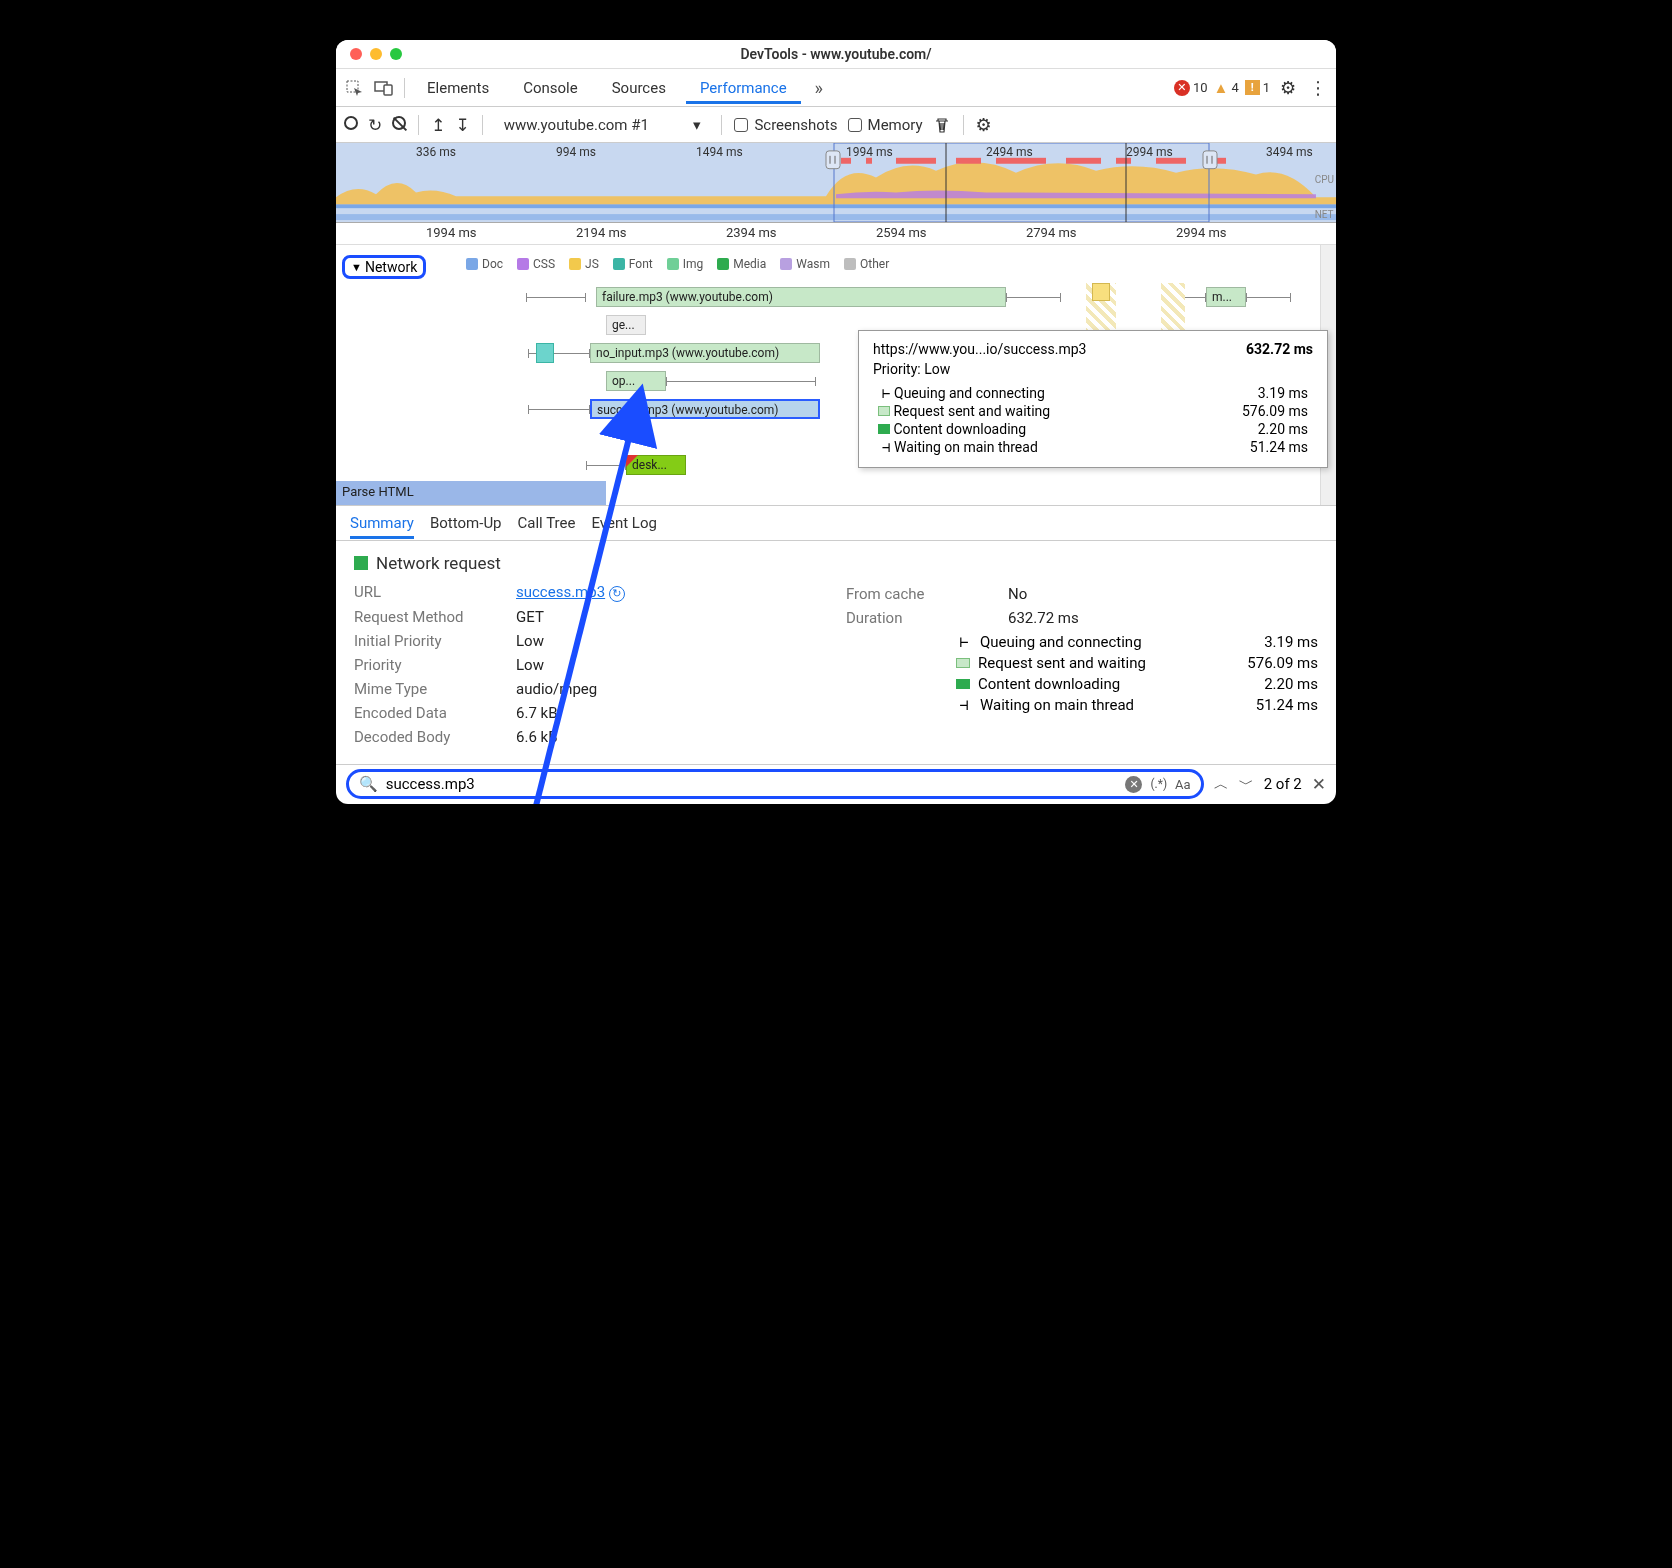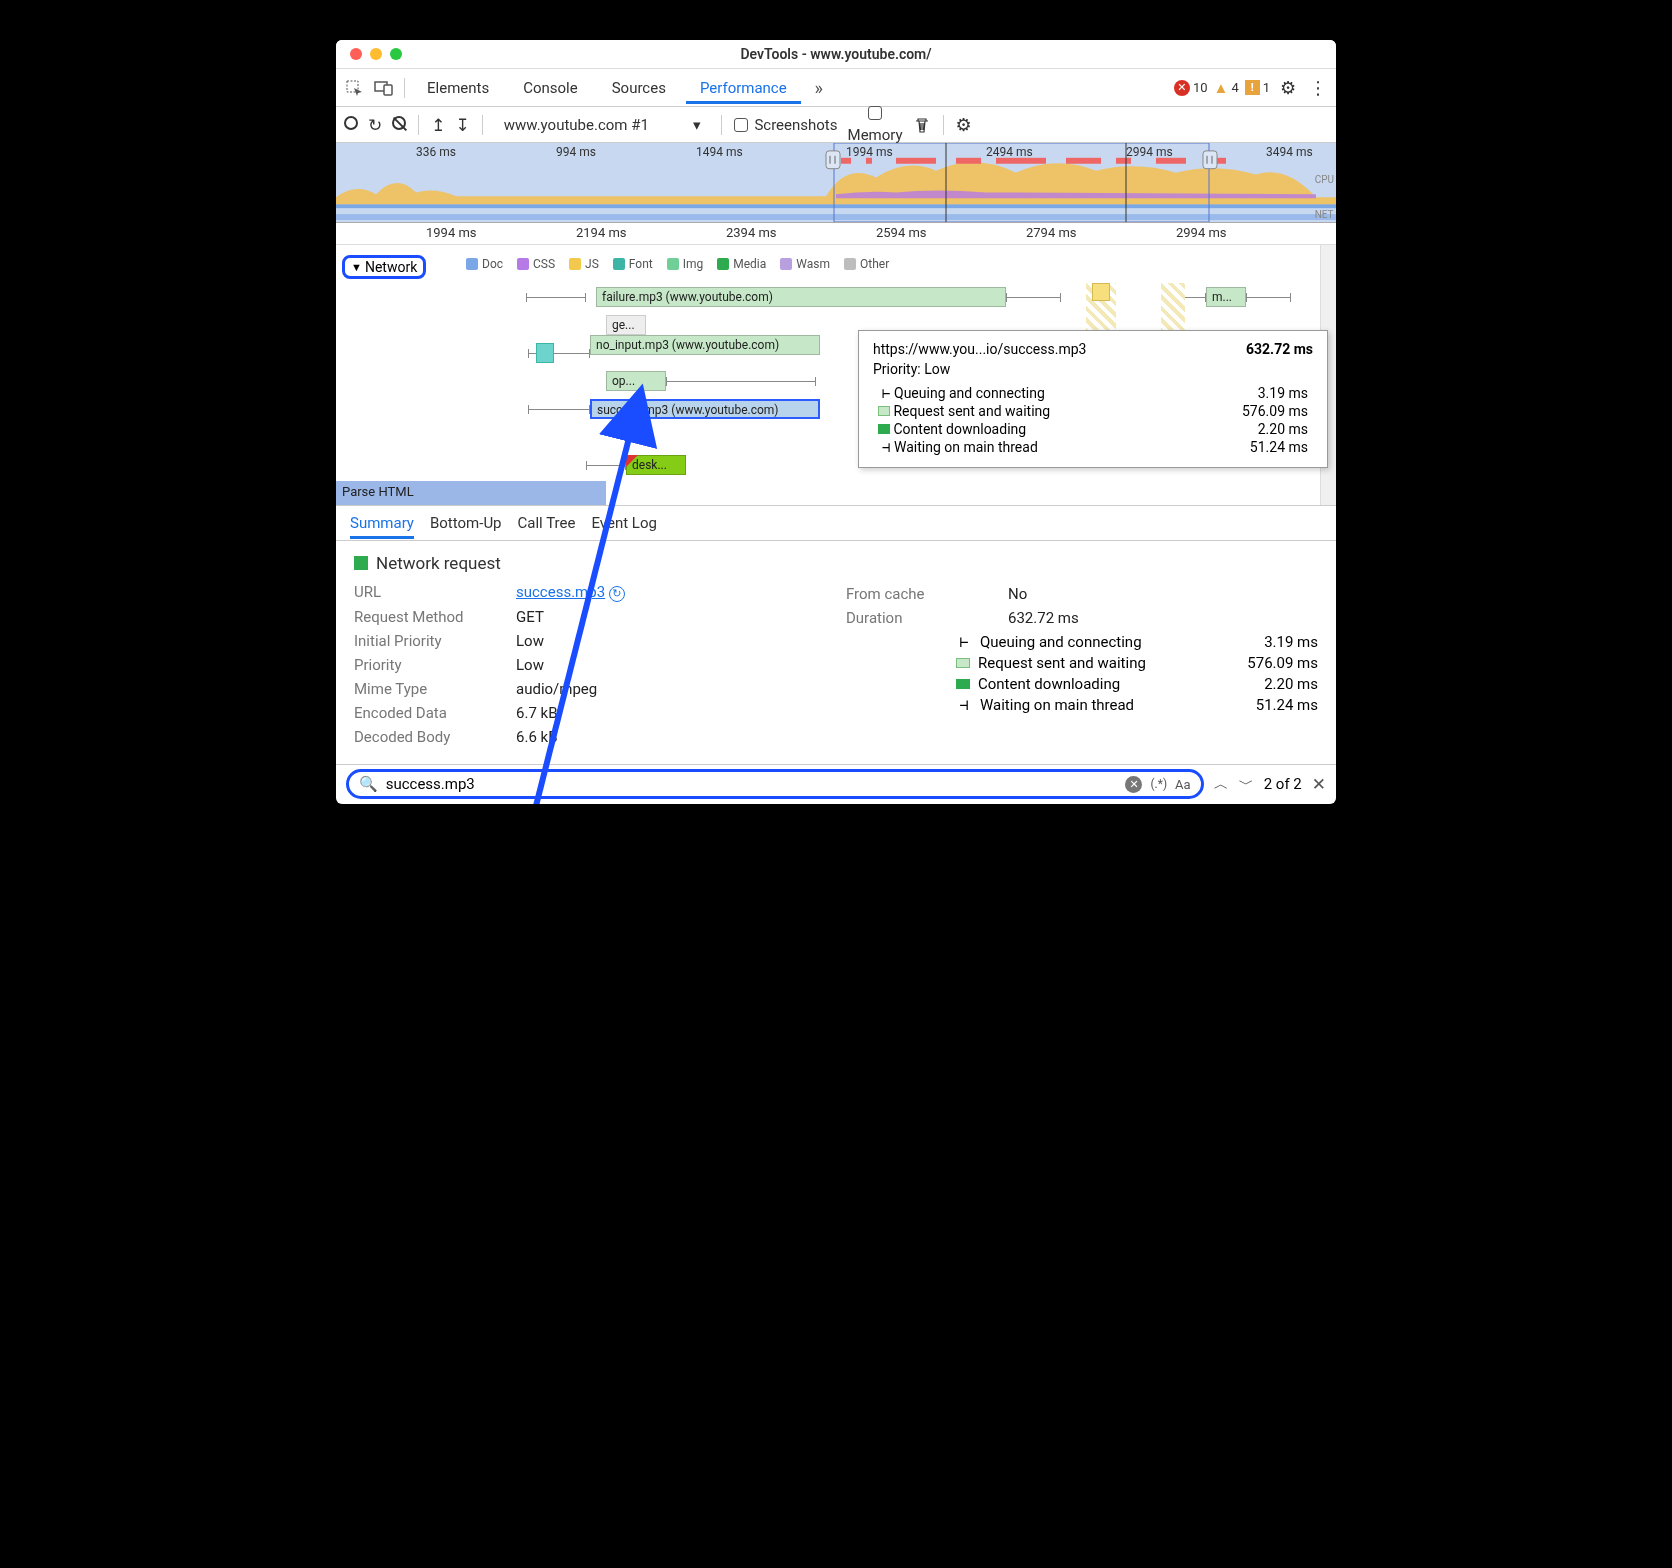--- a/index.html
+++ b/index.html
@@ -1,17 +1,17 @@
 <!DOCTYPE html>
 <html><head>
 <meta charset="utf-8">
 <style>
   * { box-sizing: border-box; margin: 0; padding: 0; font-family: -apple-system, BlinkMacSystemFont, "Segoe UI", Roboto, sans-serif; }
   body { background: #000; display:flex; align-items:flex-start; justify-content:center; padding:40px 0; }
-  .window { width: 1000px; background:#fff; border-radius:6px; box-shadow:0 20px 60px rgba(0,0,0,.5); overflow:hidden; position:relative; }
+  .window { width: 1000px; background:#fff; border-radius:12px; box-shadow:0 20px 60px rgba(0,0,0,.5); overflow:hidden; position:relative; }
   .titlebar { height:29px; display:flex; align-items:center; background:#fff; border-bottom:1px solid #ddd; position:relative; }
   .traffic { display:flex; gap:8px; padding-left:14px; }
   .dot { width:12px; height:12px; border-radius:50%; }
   .red { background:#ff5f57; } .yellow{background:#febc2e;} .green{background:#28c840;}
   .titlebar-title { position:absolute; left:0; right:0; text-align:center; font-weight:600; font-size:14px; color:#333; pointer-events:none;}
   .top-tabs { display:flex; align-items:center; height:38px; border-bottom:1px solid #ccc; padding:0 6px; gap:6px; font-size:15px; color:#333;}
   .top-tabs .icon-btn { width:24px; height:24px; display:flex; align-items:center; justify-content:center; cursor:pointer; }
   .tab { padding:7px 14px; cursor:pointer; }
   .tab.active { color:#1a73e8; border-bottom:3px solid #1a73e8; padding-bottom:4px;}
   .badge { display:inline-flex; align-items:center; gap:3px; font-size:13px; }
@@ -132,21 +132,21 @@
     <div class="sep"></div>
     <div class="select">
         <span>www.youtube.com #1</span>
         <span style="margin-left:20px;">▾</span>
       </div>
     <div class="sep"></div>
     <label style="display:flex;align-items:center;gap:6px;">
         <span class="cb"></span>
         <span>Screenshots</span>
       </label>
-    <label style="display:flex;align-items:center;gap:6px;flex-direction:column;">
+    <label style="display:flex;align-items:center;gap:6px;">
         <span class="cb"></span>
         <span>Memory</span>
       </label>
     <div class="icon-btn">
       <svg width="18" height="18" viewBox="0 0 18 18">
           <path d="M3 5h12M5 5V3h8v2M6 5l1 11h4l1-11M9 7v7M7 7l.5 7M11 7l-.5 7" stroke="#333" fill="none" stroke-width="1.2"></path>
         </svg>
     </div>
     <div class="sep"></div>
     <div class="icon-btn" style="font-size:18px;">⚙</div>
@@ -255,21 +255,21 @@
         <div class="bar green" style="top:42px;left:260px;width:410px;">failure.mp3 (www.youtube.com)</div>
         <div class="whisker" style="top:52px;left:670px;width:55px;"></div>
 
         <div class="whisker" style="top:52px;left:830px;width:40px;"></div>
         <div class="bar green" style="top:42px;left:870px;width:40px;">m...</div>
         <div class="whisker" style="top:52px;left:910px;width:45px;"></div>
 
         <div class="bar" style="top:70px;left:270px;width:40px;background:#eee;border-color:#ccc;">ge...</div>
 
         <div class="whisker" style="top:108px;left:192px;width:62px;"></div>
-        <div class="bar green" style="top:90px;left:254px;width:230px;">no_input.mp3 (www.youtube.com)</div>
+        <div class="bar green" style="top:98px;left:254px;width:230px;">no_input.mp3 (www.youtube.com)</div>
 
         <div class="bar green" style="top:126px;left:270px;width:60px;">op...</div>
         <div class="whisker" style="top:136px;left:330px;width:150px;"></div>
 
         <div class="whisker" style="top:164px;left:192px;width:62px;"></div>
         <div class="bar sel" style="top:154px;left:254px;width:230px;">success.mp3 (www.youtube.com)</div>
 
         <div class="bar" style="top:98px;left:200px;width:18px;background:#6cd4cc;border-color:#3bb5a5;"></div>
 
         <div class="whisker" style="top:220px;left:250px;width:40px;"></div>

